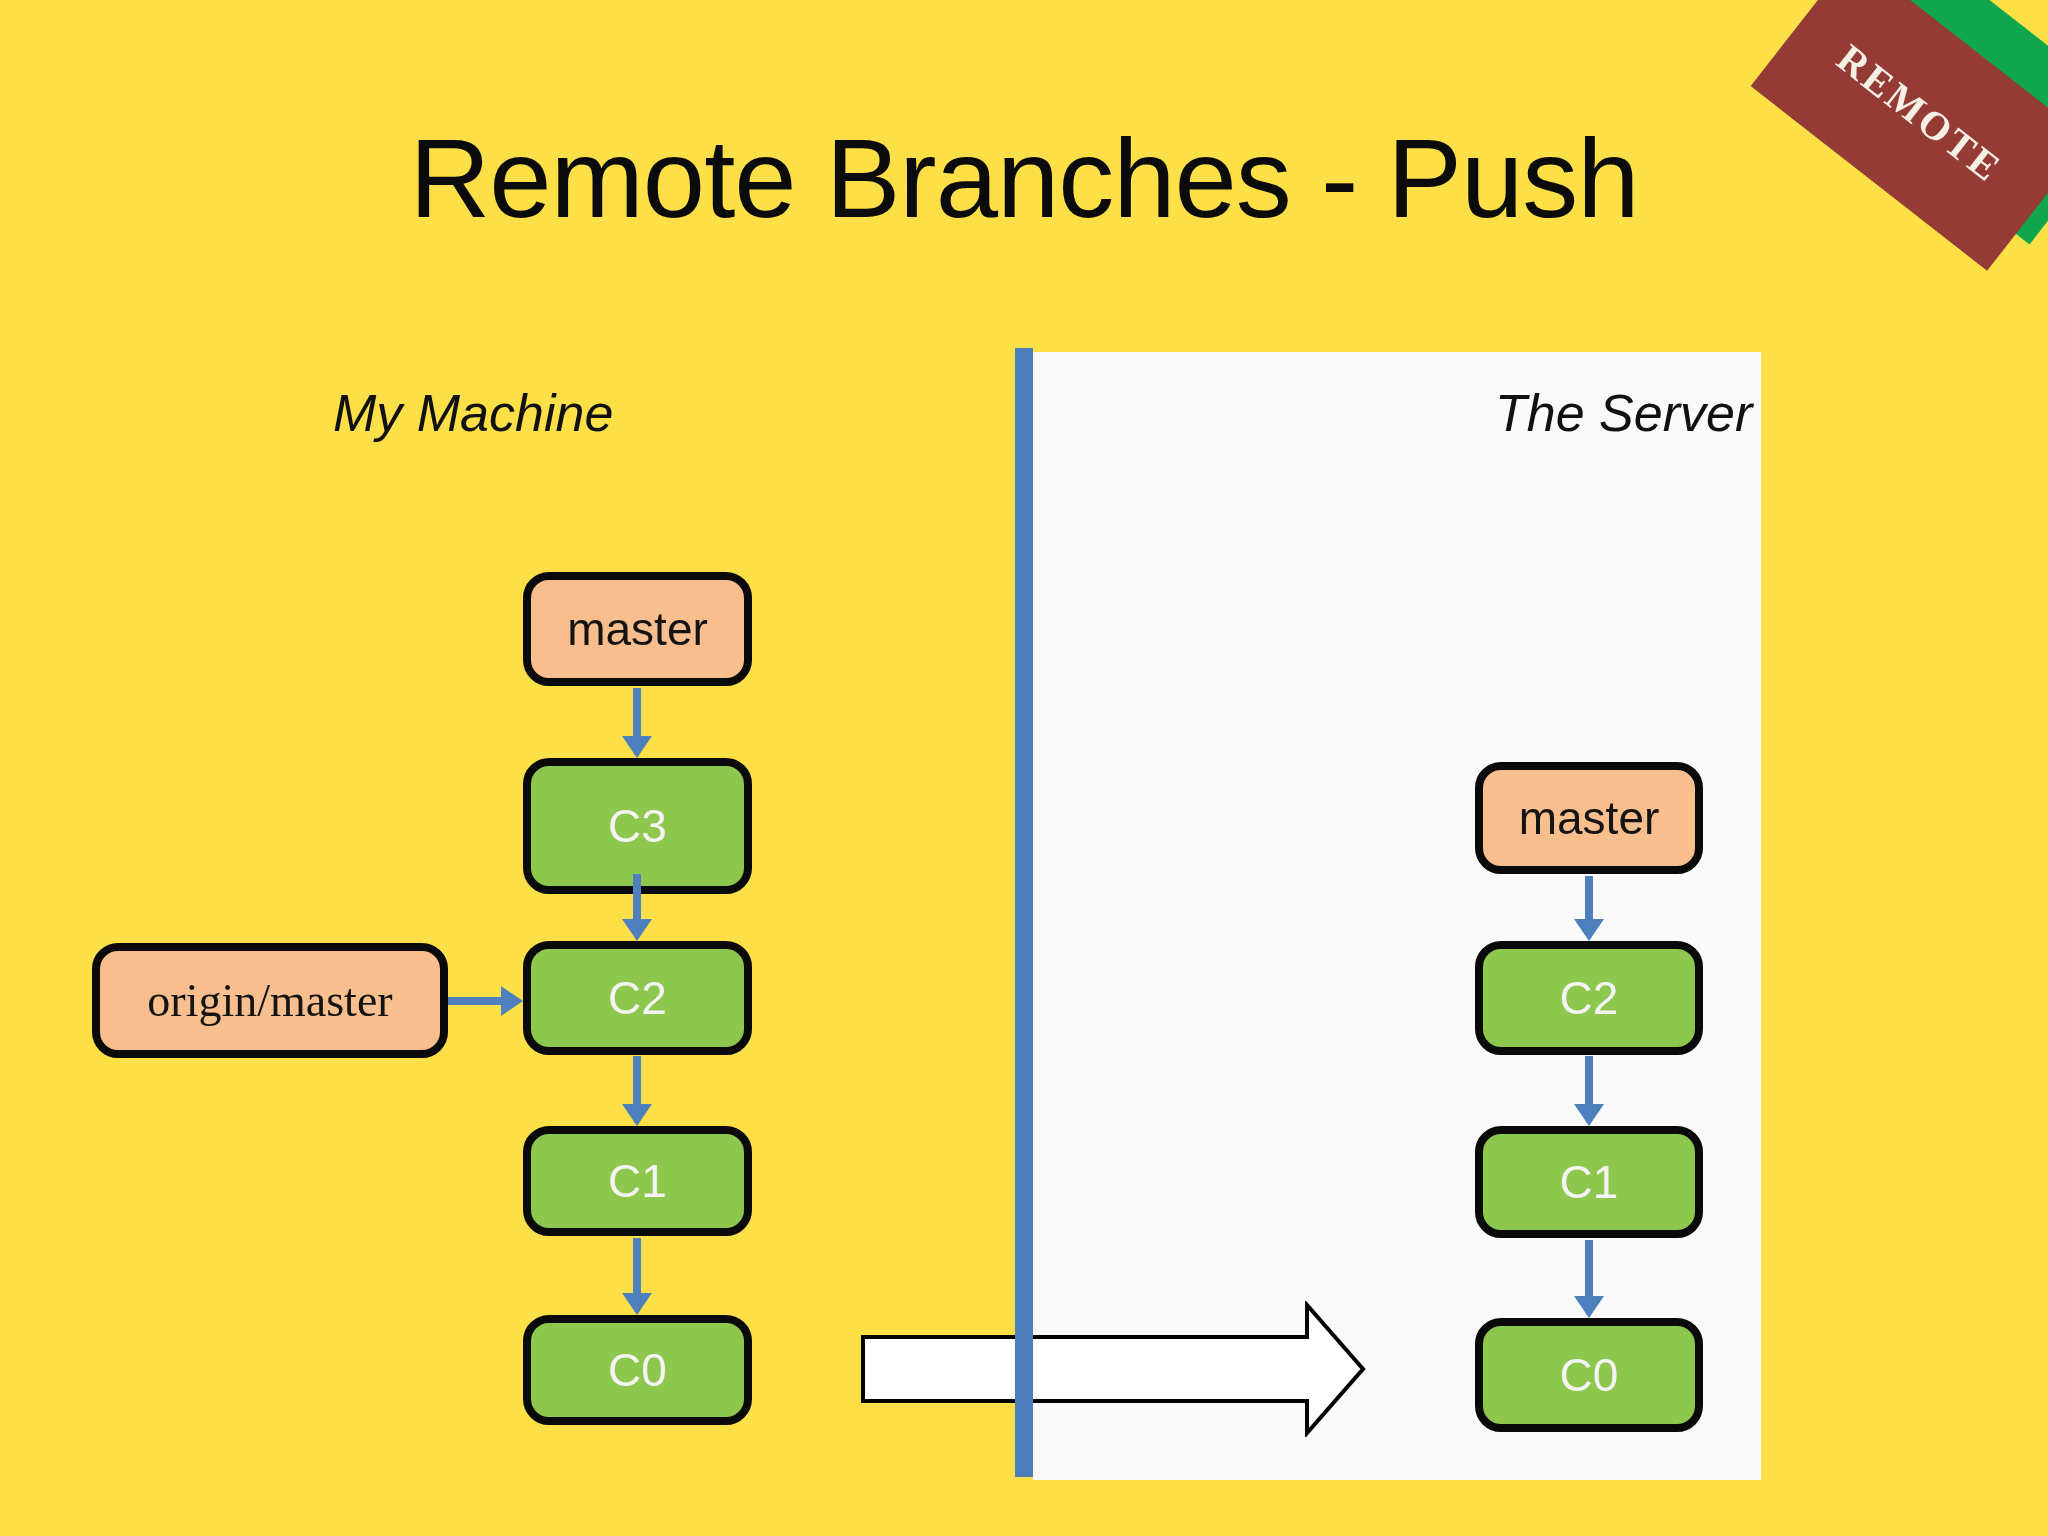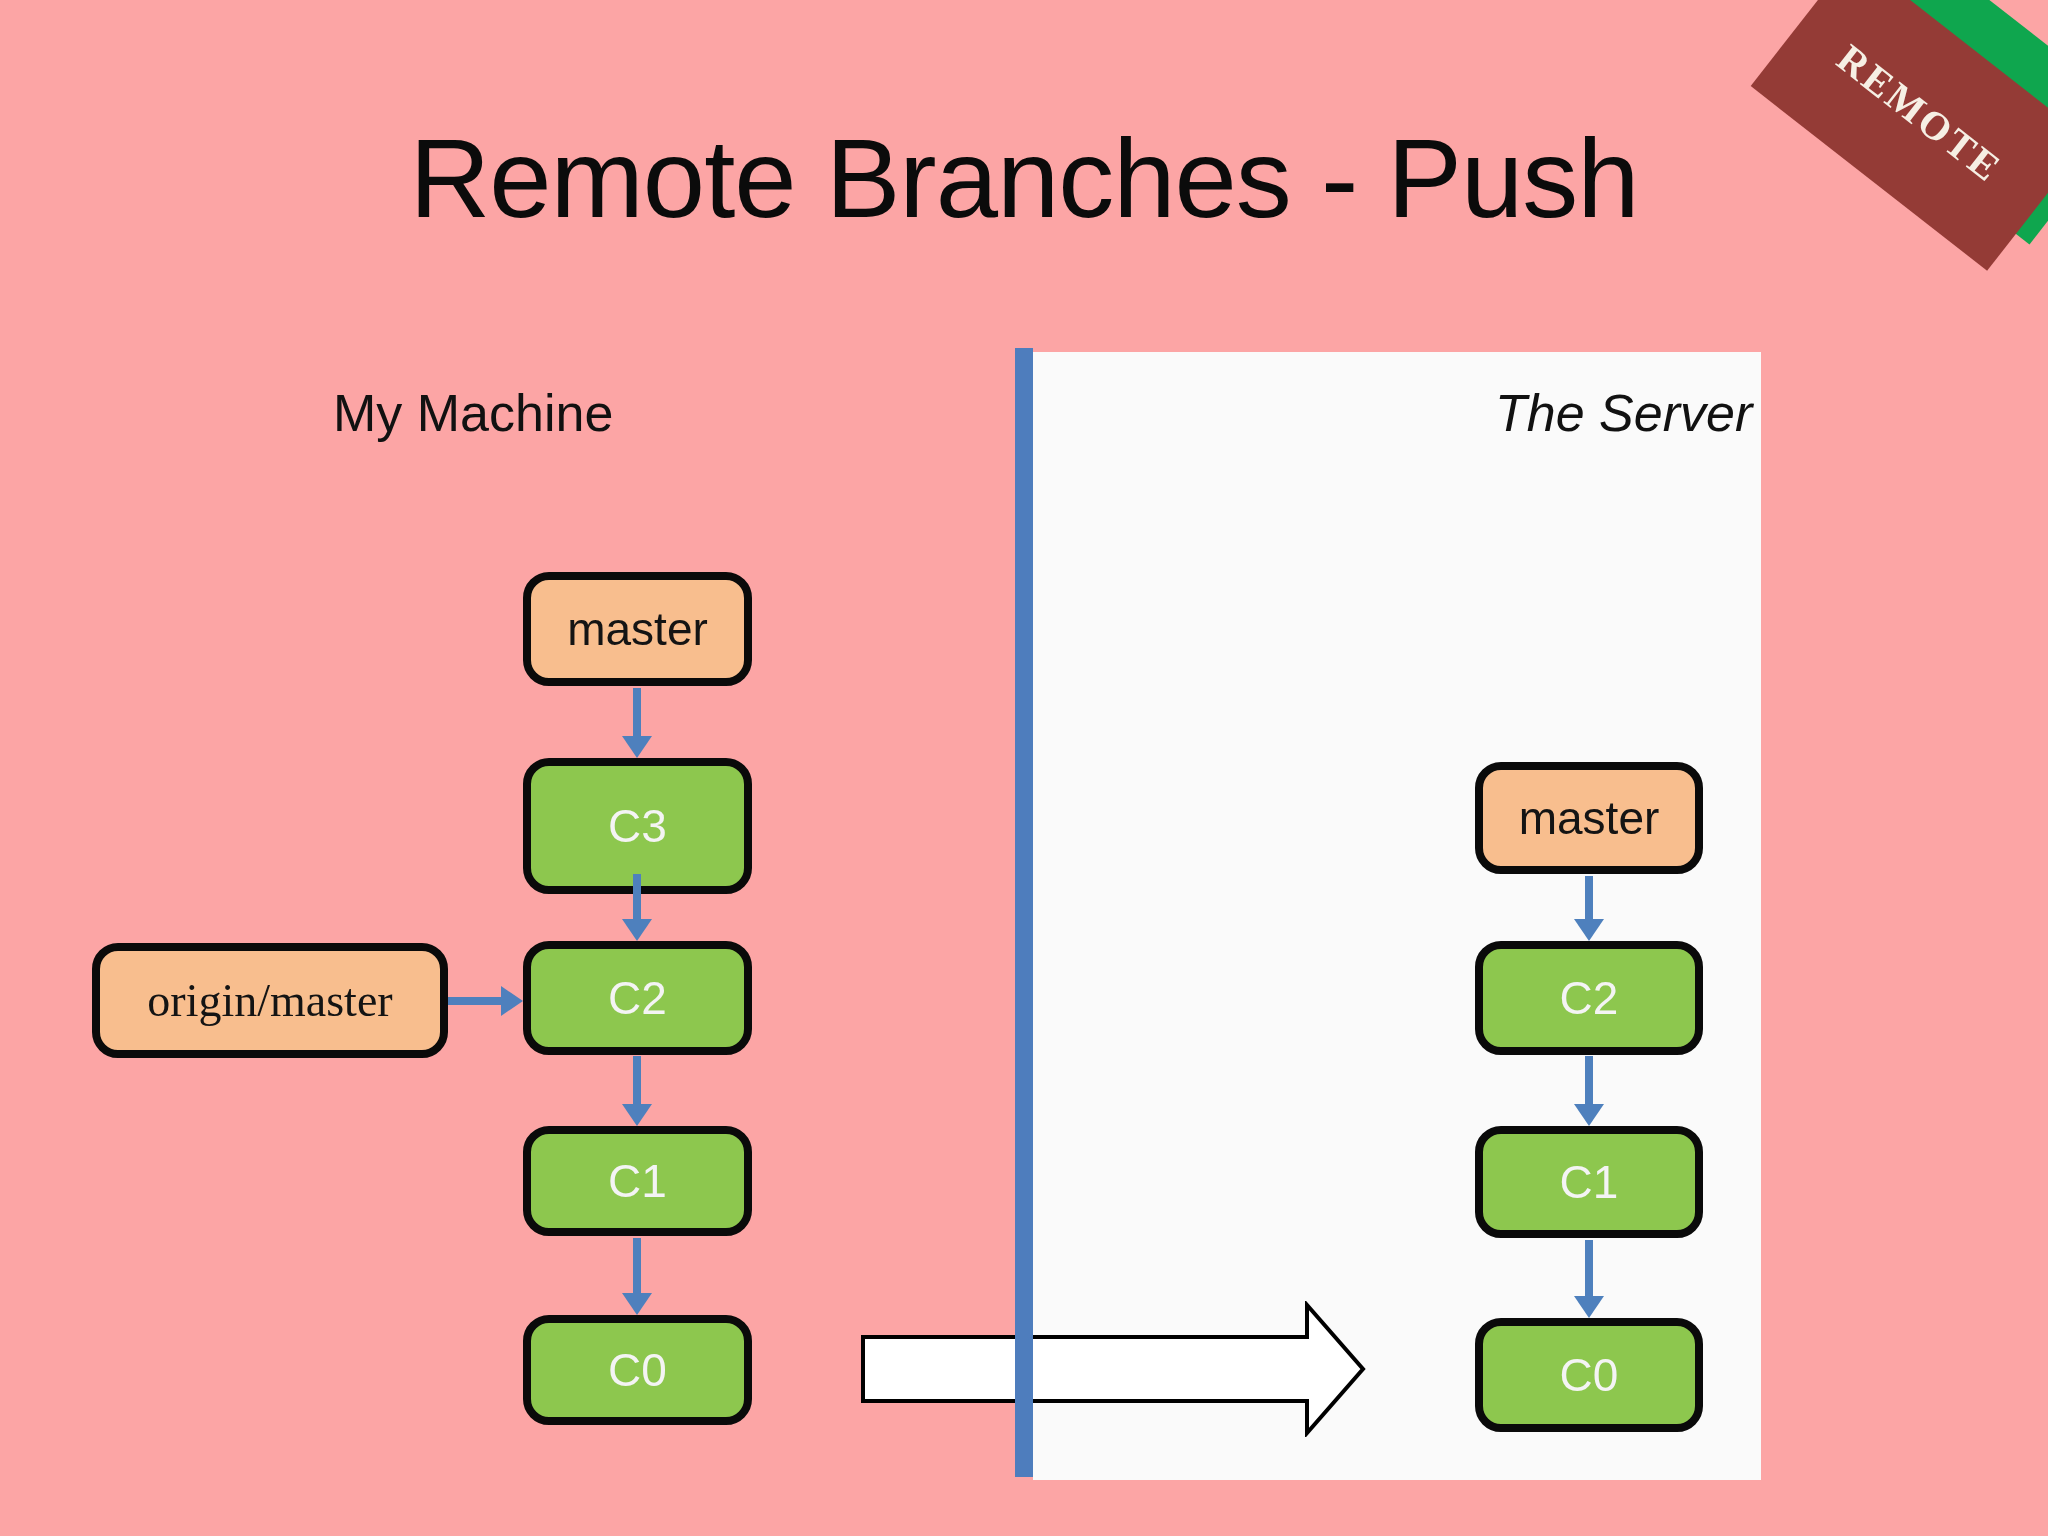--- a/index.html
+++ b/index.html
@@ -1,36 +1,36 @@
 <!DOCTYPE html>
 <html><head>
 <meta charset="utf-8">
 <style>
   html,body{margin:0;padding:0;background:#fff;}
   #slide{
     position:relative;width:2048px;height:1536px;overflow:hidden;
-    background:#fca5a5;font-family:"Liberation Sans",sans-serif;color:#000;
+    background:#fde047;font-family:"Liberation Sans",sans-serif;color:#000;
   }
   
   .right-tint{position:absolute;left:1033px;top:352px;width:728px;height:1128px;
     background:#fafafa;z-index:0;}
   
   .title{position:absolute;left:0;top:112px;width:2048px;text-align:center;
     font-size:112px;line-height:1.2;color:#0b0b0b;z-index:2;letter-spacing:-1px;}
   
   .badge-green{position:absolute;left:1813px;top:2px;width:300px;height:168px;
     background:#0fa64e;transform:rotate(38deg);z-index:3;}
   .badge-maroon{position:absolute;left:1770px;top:30px;width:300px;height:166px;
     background:#943b36;transform:rotate(38deg);z-index:4;
     display:flex;align-items:center;justify-content:center;}
   .badge-maroon span{font-family:"Liberation Serif",serif;font-weight:bold;
     font-size:40px;letter-spacing:3px;color:#f6efe4;}
   
   .col-label{position:absolute;font-size:52px;color:#111;z-index:2;white-space:nowrap;}
-  .label-left{left:333px;top:383px;}
+  .label-left{left:333px;top:383px;font-style:italic;}
   .label-right{left:1495px;top:383px;font-style:italic;}
   
   .node{position:absolute;box-sizing:border-box;border:8px solid #0a0a0a;
     border-radius:26px;display:flex;align-items:center;justify-content:center;
     z-index:2;font-size:46px;}
   .tag{background:#f8be8e;color:#141414;}
   .commit{background:#8dc74e;color:#f4f4f4;}
   
   .l-master{left:523px;top:572px;width:229px;height:114px;}
   .l-c3{left:523px;top:758px;width:229px;height:136px;}

